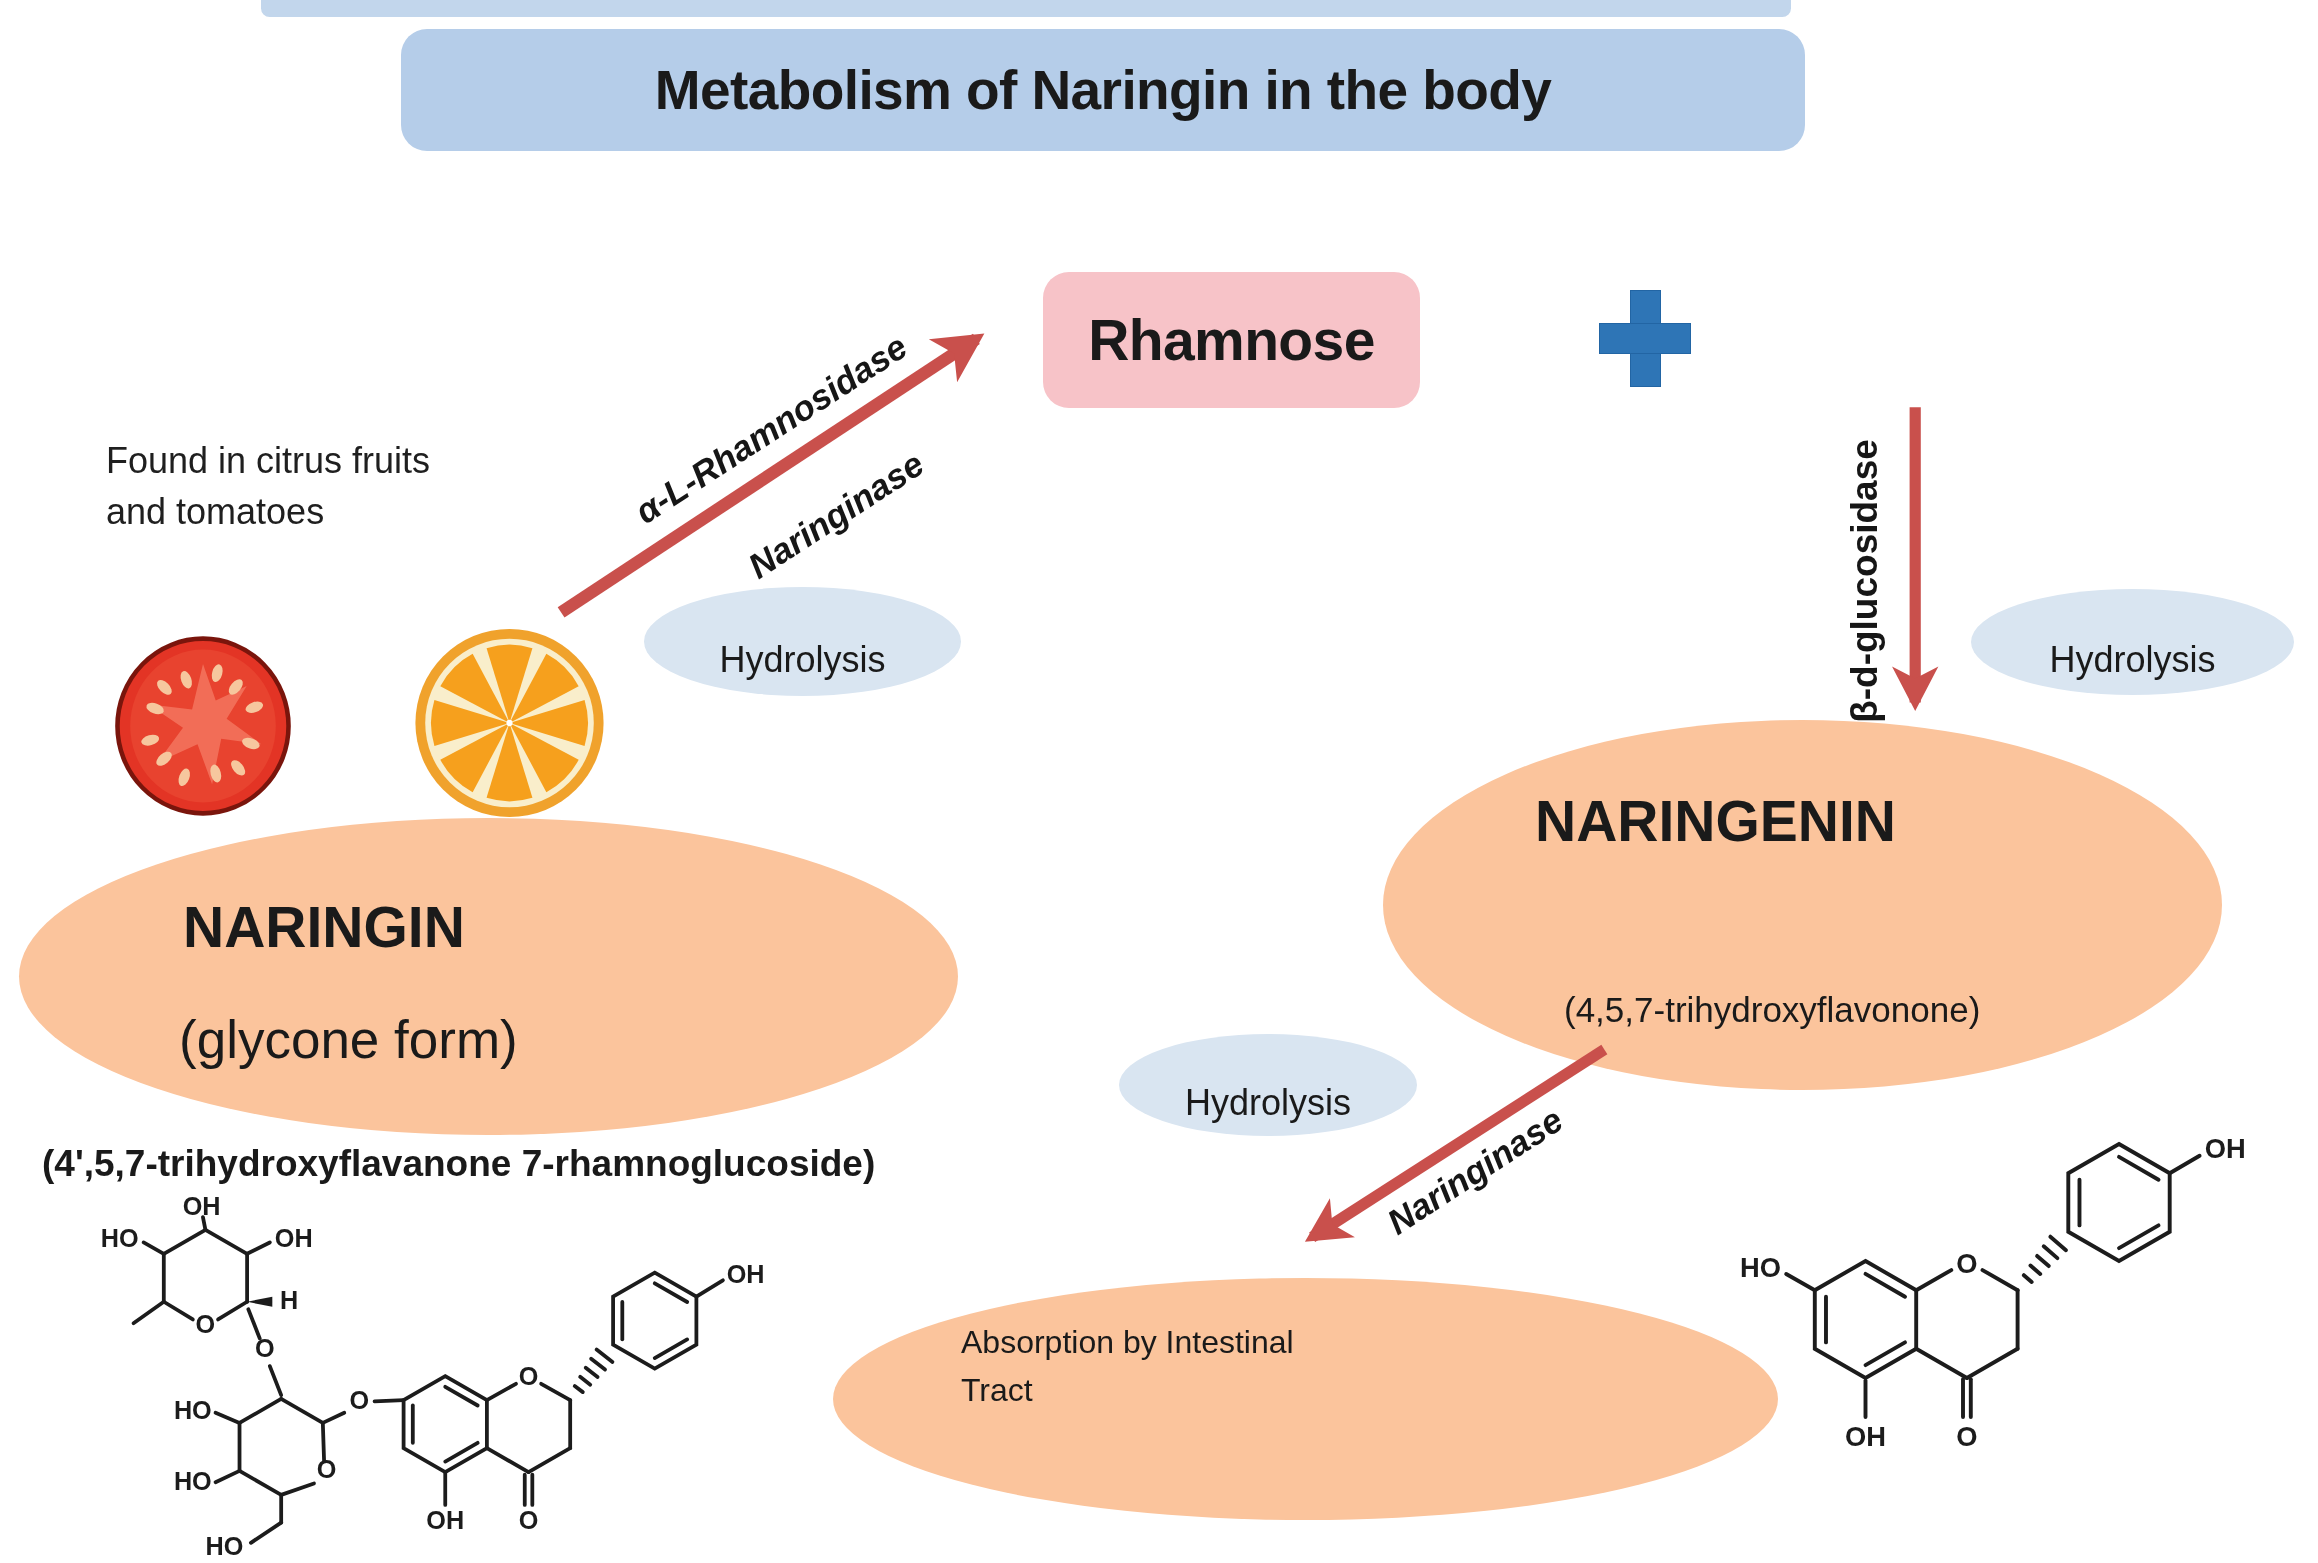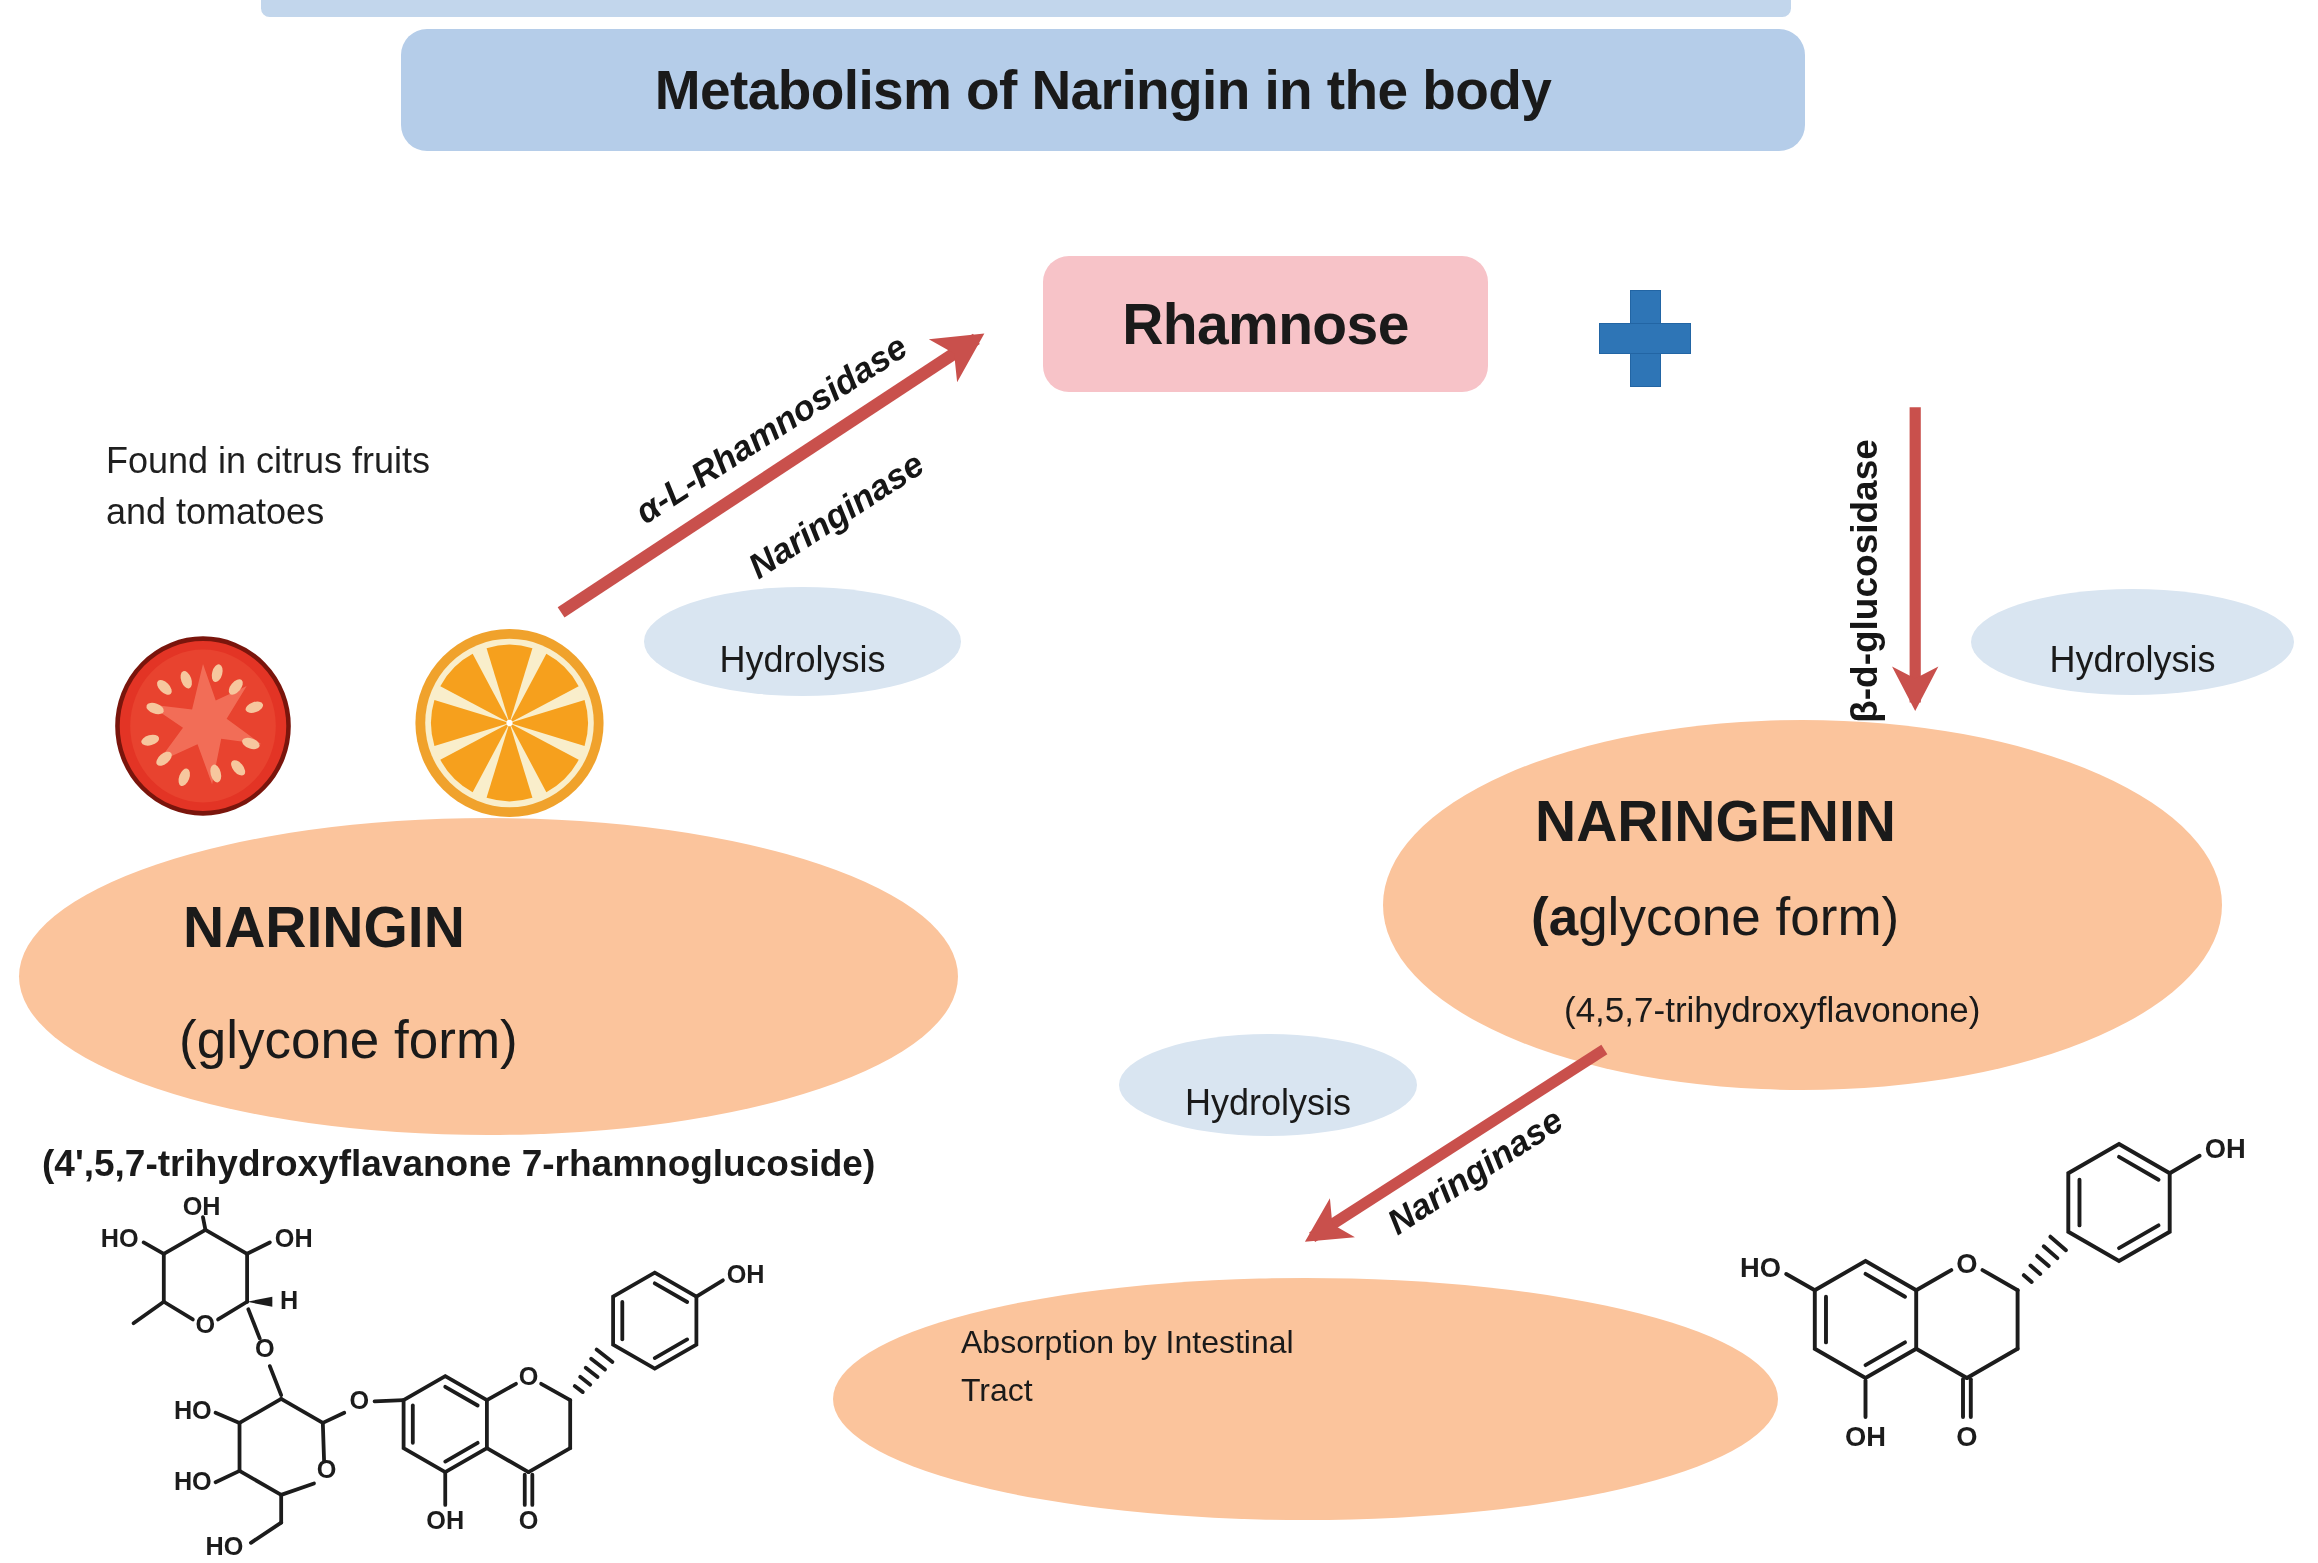--- a/index.html
+++ b/index.html
@@ -36,21 +36,21 @@
 <body>
 
 <div id="canvas">
 
   <div class="abs titleStrip" style="left:261px;top:0;width:1530px;height:17.4px;"></div>
 
   <div class="abs titleBox center" style="left:401px;top:29px;width:1404px;height:122px;">
     <div class="titleText">Metabolism of Naringin in the body</div>
   </div>
 
-  <div class="abs pinkBox center" style="left:1043px;top:256px;width:445px;height:136px;">
+  <div class="abs pinkBox center" style="left:1043px;top:272px;width:377px;height:136px;">
     <div class="boxLabel">Rhamnose</div>
   </div>
 
   <div class="abs" style="left:1599px;top:290px;width:93px;height:98px;">
     <div class="plus-bar" style="left:30.5px;top:0;width:29px;height:95px;"></div>
     <div class="plus-bar" style="left:0;top:33px;width:90px;height:29px;"></div>
   </div>
 
 
   <div class="abs note" style="left:106px;top:435px;">
@@ -58,23 +58,20 @@
     <span style="display:block">and tomatoes</span>
   </div>
 
   <div class="abs ellipse orangeEllipse" style="left:18.7px;top:818px;width:939px;height:317px;"></div>
   <div class="abs bigName" style="left:183px;top:894px;">NARINGIN</div>
   <div class="abs formLine" style="left:179px;top:1009px;">(glycone form)</div>
   <div class="abs iupacBold" style="left:42px;top:1143px;">(4',5,7-trihydroxyflavanone 7-rhamnoglucoside)</div>
 
   <div class="abs ellipse orangeEllipse" style="left:1383px;top:720px;width:839px;height:370px;"></div>
   <div class="abs bigName" style="left:1535px;top:788px;">NARINGENIN</div>
-  <div class="abs formLine" style="left:1531px;top:886px;">
-    <span style="font-weight:700">(a</span><span>glycone form)</span>
-  </div>
   <div class="abs iupacSmall" style="left:1564px;top:990px;">(4,5,7-trihydroxyflavonone)</div>
 
   <div class="abs ellipse orangeEllipse" style="left:833px;top:1278px;width:945px;height:242px;"></div>
   <div class="abs absorbText" style="left:961px;top:1318px;">
     <span style="display:block">Absorption by Intestinal</span>
     <span style="display:block">Tract</span>
   </div>
 
   <div class="abs ellipse hydroEllipse center" style="left:644px;top:587px;width:317px;height:109px;">
     <div class="hydroLabel">Hydrolysis</div>

